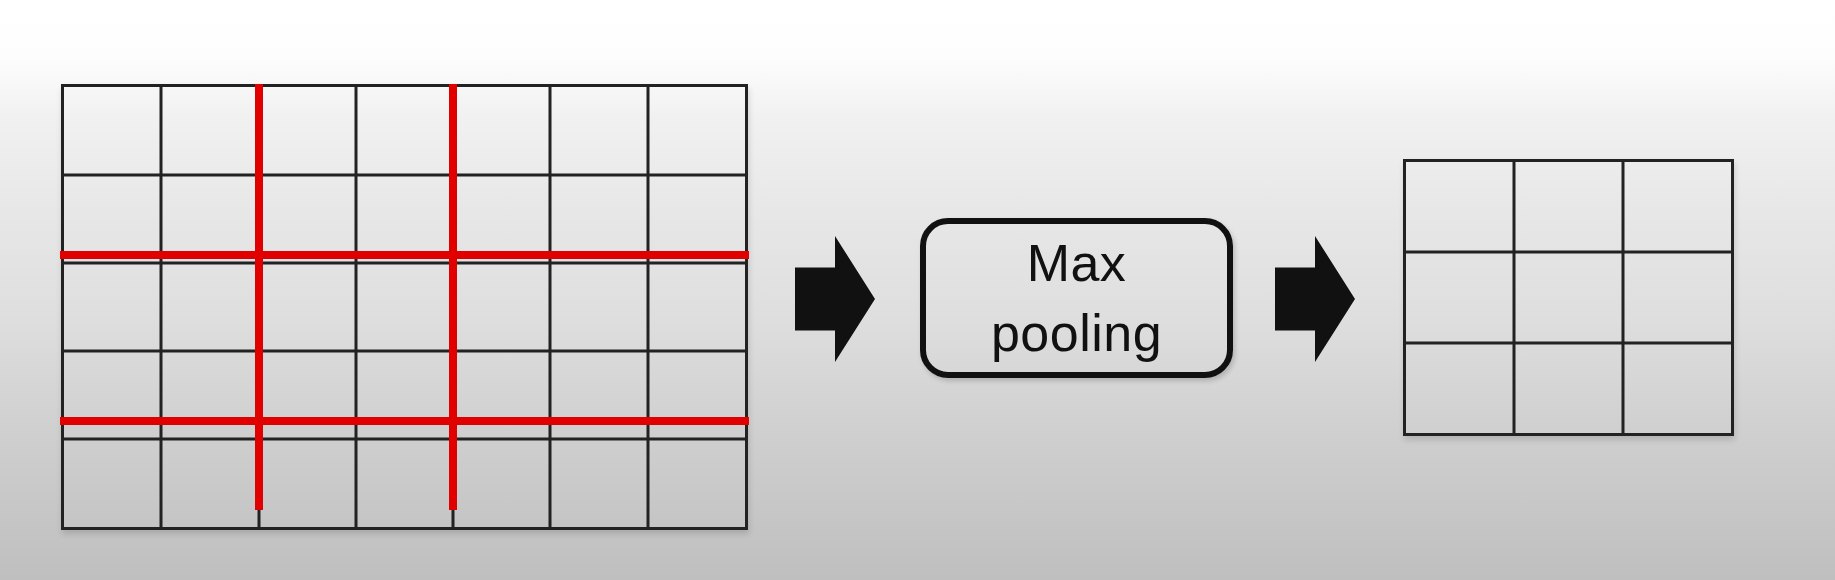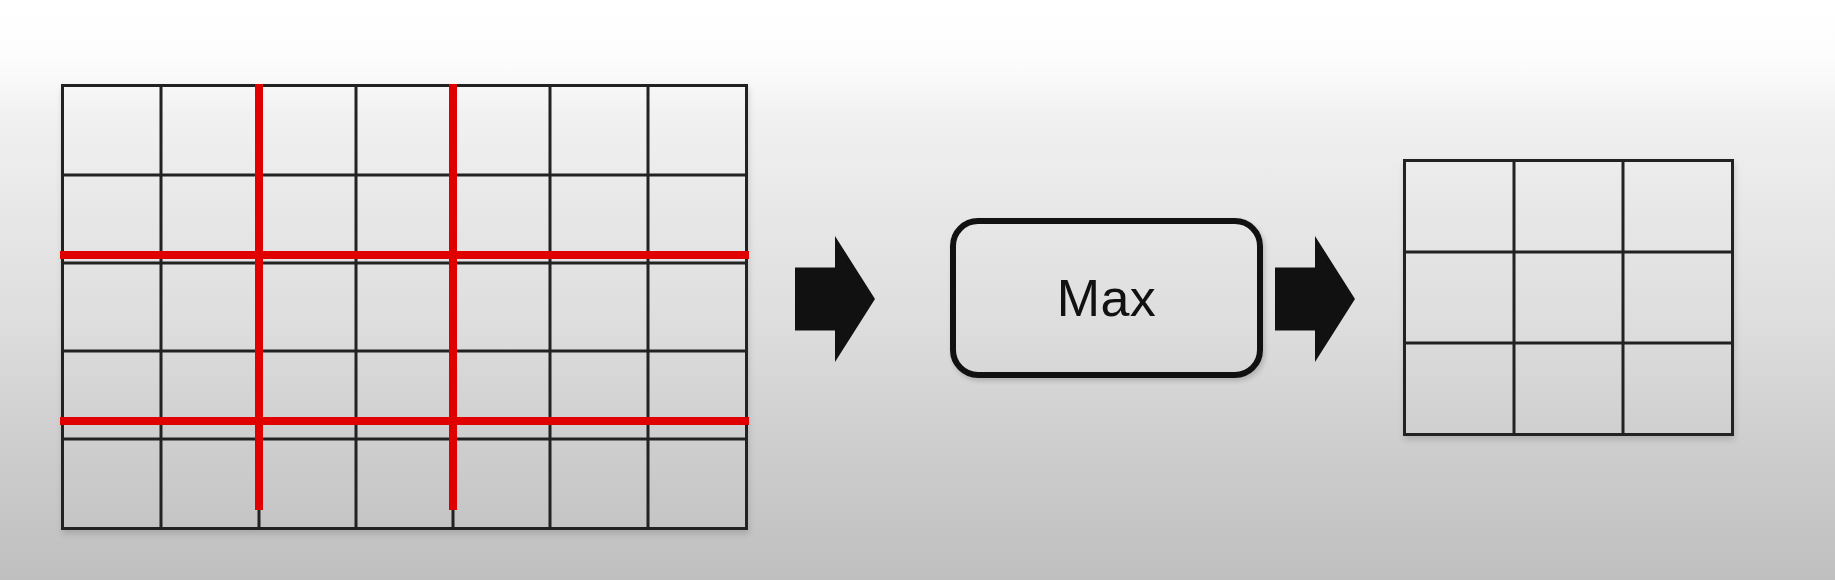--- a/index.html
+++ b/index.html
@@ -60,21 +60,20 @@
     width: 313px; height: 160px;
     box-sizing: border-box;
     border: 6px solid var(--ink, #111);
     border-radius: 28px;
     box-shadow: 2px 3px 5px rgba(0,0,0,0.18);
     display: flex; flex-direction: column;
     justify-content: center; align-items: center;
     color: var(--ink, #111);
     font-size: 52px; line-height: 70px;
     letter-spacing: 0.5px;
-    margin-left: 30px;
   }
   .op-box .line { display: block; white-space: nowrap; }
 </style>
 </head>
 <body>
 
 <div class="stage">
 
   <div class="grid input">
       <div class="gl v" style="left: 14.2857%;"></div>
@@ -90,20 +89,21 @@
       <div class="red-v" style="left: 28.5714%;"></div>
       <div class="red-v" style="left: 57.1429%;"></div>
       <div class="red-h" style="top: calc(40% - 8px);"></div>
       <div class="red-h" style="top: calc(80% - 18px);"></div>
     </div>
 
   <div class="arrow a1"></div>
 
   <div class="op-box">
     <span class="line">Max</span>
+    <span class="line">pooling</span>
   </div>
 
   <div class="arrow a2"></div>
 
   <div class="grid output">
       <div class="gl v" style="left: 33.3333%;"></div>
       <div class="gl v" style="left: 66.6667%;"></div>
       <div class="gl h" style="top: 33.3333%;"></div>
       <div class="gl h" style="top: 66.6667%;"></div>
     </div>

